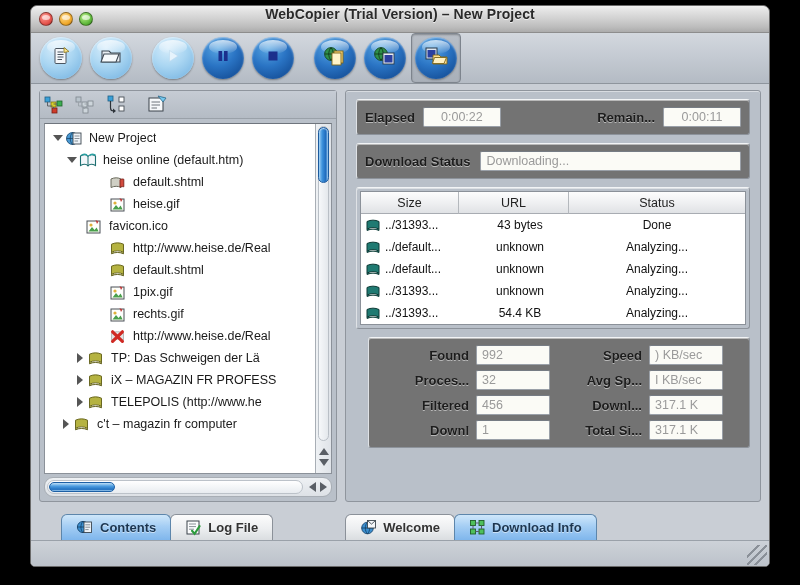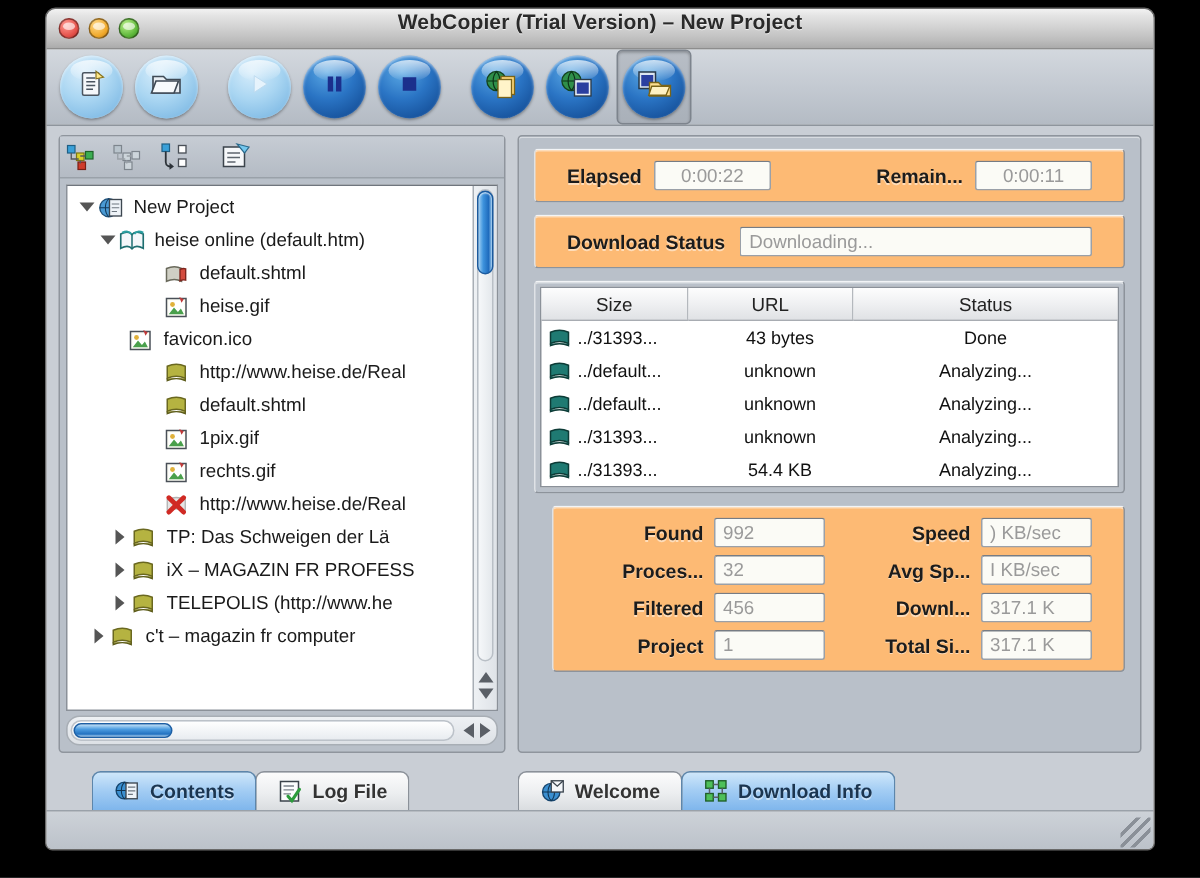--- a/index.html
+++ b/index.html
@@ -246,27 +246,27 @@
   .arr.right { border-width: 5px 0 5px 7px; border-color: transparent transparent transparent #5a5f66; }
 
   
   #right-inner {
     flex: 1 1 auto;
     padding: 8px 10px 8px 10px;
     display: flex; flex-direction: column; gap: 8px;
     min-height: 0;
   }
   .group {
-    background: #fdba74;
+    background: #737373;
     border: 1px solid #8d939b;
     border-top-color: #f2f4f6;
     border-left-color: #dfe2e6;
     border-radius: 3px;
     box-shadow: inset 0 1px 0 rgba(255,255,255,0.5);
-    padding: 7px 21px;
+    padding: 7px 8px;
   }
   .fld-label {
     font-size: 13px; font-weight: bold; color: #1c1c1c;
     text-shadow: 0 1px 0 rgba(255,255,255,0.5);
     white-space: nowrap;
   }
   .fld {
     background: #fbfbf6;
     border: 1px solid #9aa0a8;
     border-top-color: #767c84;
@@ -316,21 +316,21 @@
   .trow .c-size{ flex: 0 0 98px; text-align: center; }
   .trow .c-stat{ flex: 1 1 auto; text-align: center; }
 
   
   #grp-stats { display: flex; gap: 18px; margin-left: 12px; }
   .stats-col { flex: 1 1 50%; display: flex; flex-direction: column; gap: 5px; }
   .stat-line { display: flex; align-items: center; gap: 7px; }
   .stats-col.left  .stat-line { justify-content: flex-end; }
   .stats-col.left  .fld-label { width: 66px; text-align: right; }
   .stats-col.left  .fld { width: 74px; }
-  .stats-col.right .stat-line { justify-content: flex-end; }
+  .stats-col.right .stat-line { }
   .stats-col.right .fld-label { width: 74px; text-align: right; }
   .stats-col.right .fld { width: 74px; }
 
   
   #tabsbar {
     flex: 0 0 34px;
     display: flex;
     padding: 0 8px;
     background: #c9ced5;
     align-items: flex-end;
@@ -850,21 +850,21 @@
                 </div>
                 <div class="stat-line">
                   <span class="fld-label">Proces...</span>
                   <span class="fld">32</span>
                 </div>
                 <div class="stat-line">
                   <span class="fld-label">Filtered</span>
                   <span class="fld">456</span>
                 </div>
                 <div class="stat-line">
-                  <span class="fld-label">Project</span>
+                  <span class="fld-label">Downl</span>
                   <span class="fld">1</span>
                 </div>
               </div>
             <div class="stats-col right" id="stats-right">
                 <div class="stat-line">
                   <span class="fld-label">Speed</span>
                   <span class="fld">) KB/sec</span>
                 </div>
                 <div class="stat-line">
                   <span class="fld-label">Avg Sp...</span>

